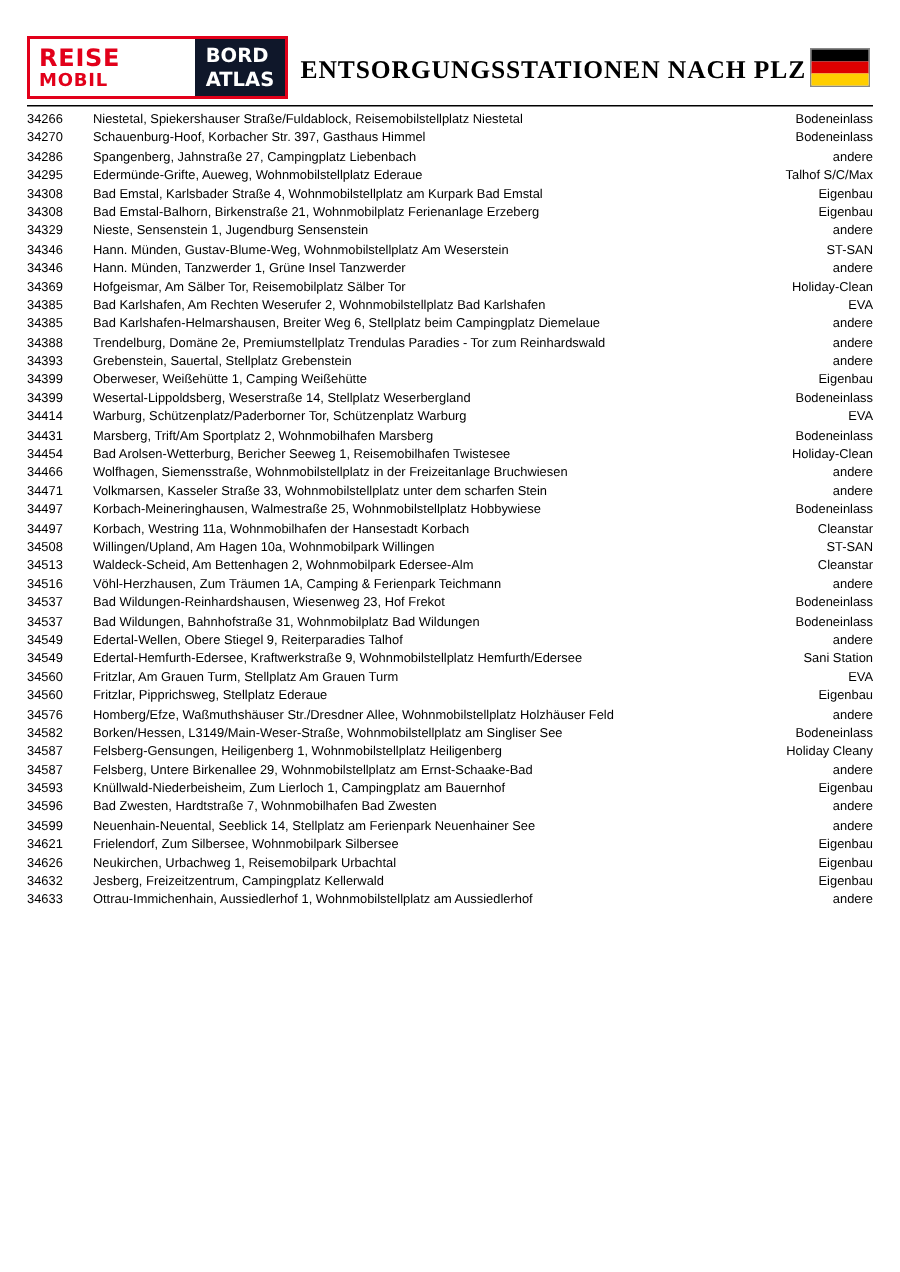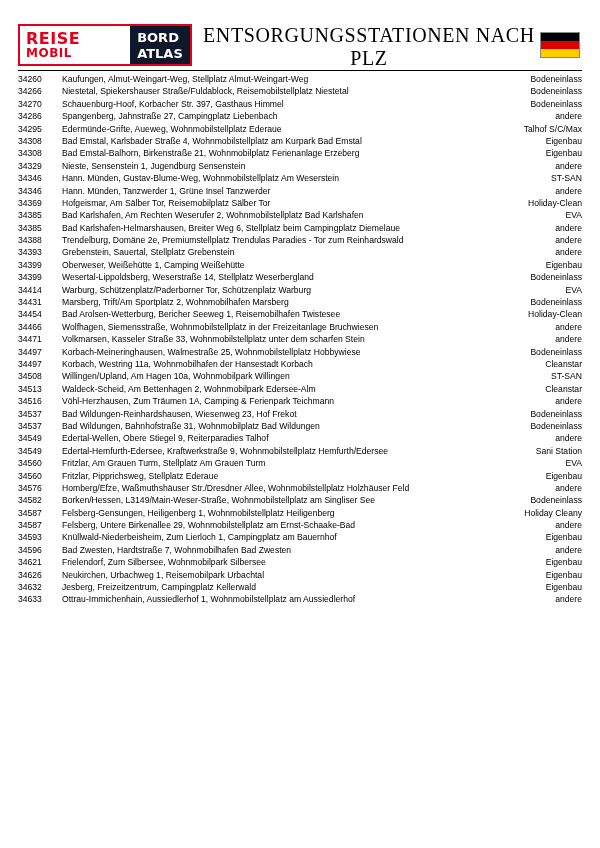--- a/index.html
+++ b/index.html
@@ -61,25 +61,26 @@
     padding: 5px 7px 3px 7px;
     display: flex;
     flex-direction: column;
     justify-content: space-between;
     font-family: "DejaVu Sans", sans-serif;
     margin-left: 44px;
   }
   .header-title {
     flex: 1;
     text-align: center;
-    font-size: 20px;
+    font-size: 17px;
     letter-spacing: 0.6px;
     font-family: "Liberation Serif", serif;
     padding-left: 6px;
     padding-top: 4px;
+    font-weight: bold;
   }
   .flag {
     width: 40px;
     height: 26px;
     display: flex;
     flex-direction: column;
     border: 1px solid #888;
     box-sizing: border-box;
     margin-right: 2px;
   }
@@ -142,25 +143,20 @@
         <div class="b2"></div>
         <div class="b3"></div>
     </div>
   </div>
 
   <hr class="hr-top">
 
   <table class="entries">
     <tbody>
         <tr>
-          <td class="plz">34260</td>
-          <td class="desc">Kaufungen, Almut-Weingart-Weg, Stellplatz Almut-Weingart-Weg</td>
-          <td class="service">Bodeneinlass</td>
-        </tr>
-        <tr>
           <td class="plz">34266</td>
           <td class="desc">Niestetal, Spiekershauser Straße/Fuldablock, Reisemobilstellplatz Niestetal</td>
           <td class="service">Bodeneinlass</td>
         </tr>
         <tr>
           <td class="plz">34270</td>
           <td class="desc">Schauenburg-Hoof, Korbacher Str. 397, Gasthaus Himmel</td>
           <td class="service">Bodeneinlass</td>
         </tr>
         <tr>
@@ -337,20 +333,25 @@
           <td class="plz">34593</td>
           <td class="desc">Knüllwald-Niederbeisheim, Zum Lierloch 1, Campingplatz am Bauernhof</td>
           <td class="service">Eigenbau</td>
         </tr>
         <tr>
           <td class="plz">34596</td>
           <td class="desc">Bad Zwesten, Hardtstraße 7, Wohnmobilhafen Bad Zwesten</td>
           <td class="service">andere</td>
         </tr>
         <tr>
+          <td class="plz">34599</td>
+          <td class="desc">Neuenhain-Neuental, Seeblick 14, Stellplatz am Ferienpark Neuenhainer See</td>
+          <td class="service">andere</td>
+        </tr>
+        <tr>
           <td class="plz">34621</td>
           <td class="desc">Frielendorf, Zum Silbersee, Wohnmobilpark Silbersee</td>
           <td class="service">Eigenbau</td>
         </tr>
         <tr>
           <td class="plz">34626</td>
           <td class="desc">Neukirchen, Urbachweg 1, Reisemobilpark Urbachtal</td>
           <td class="service">Eigenbau</td>
         </tr>
         <tr>

